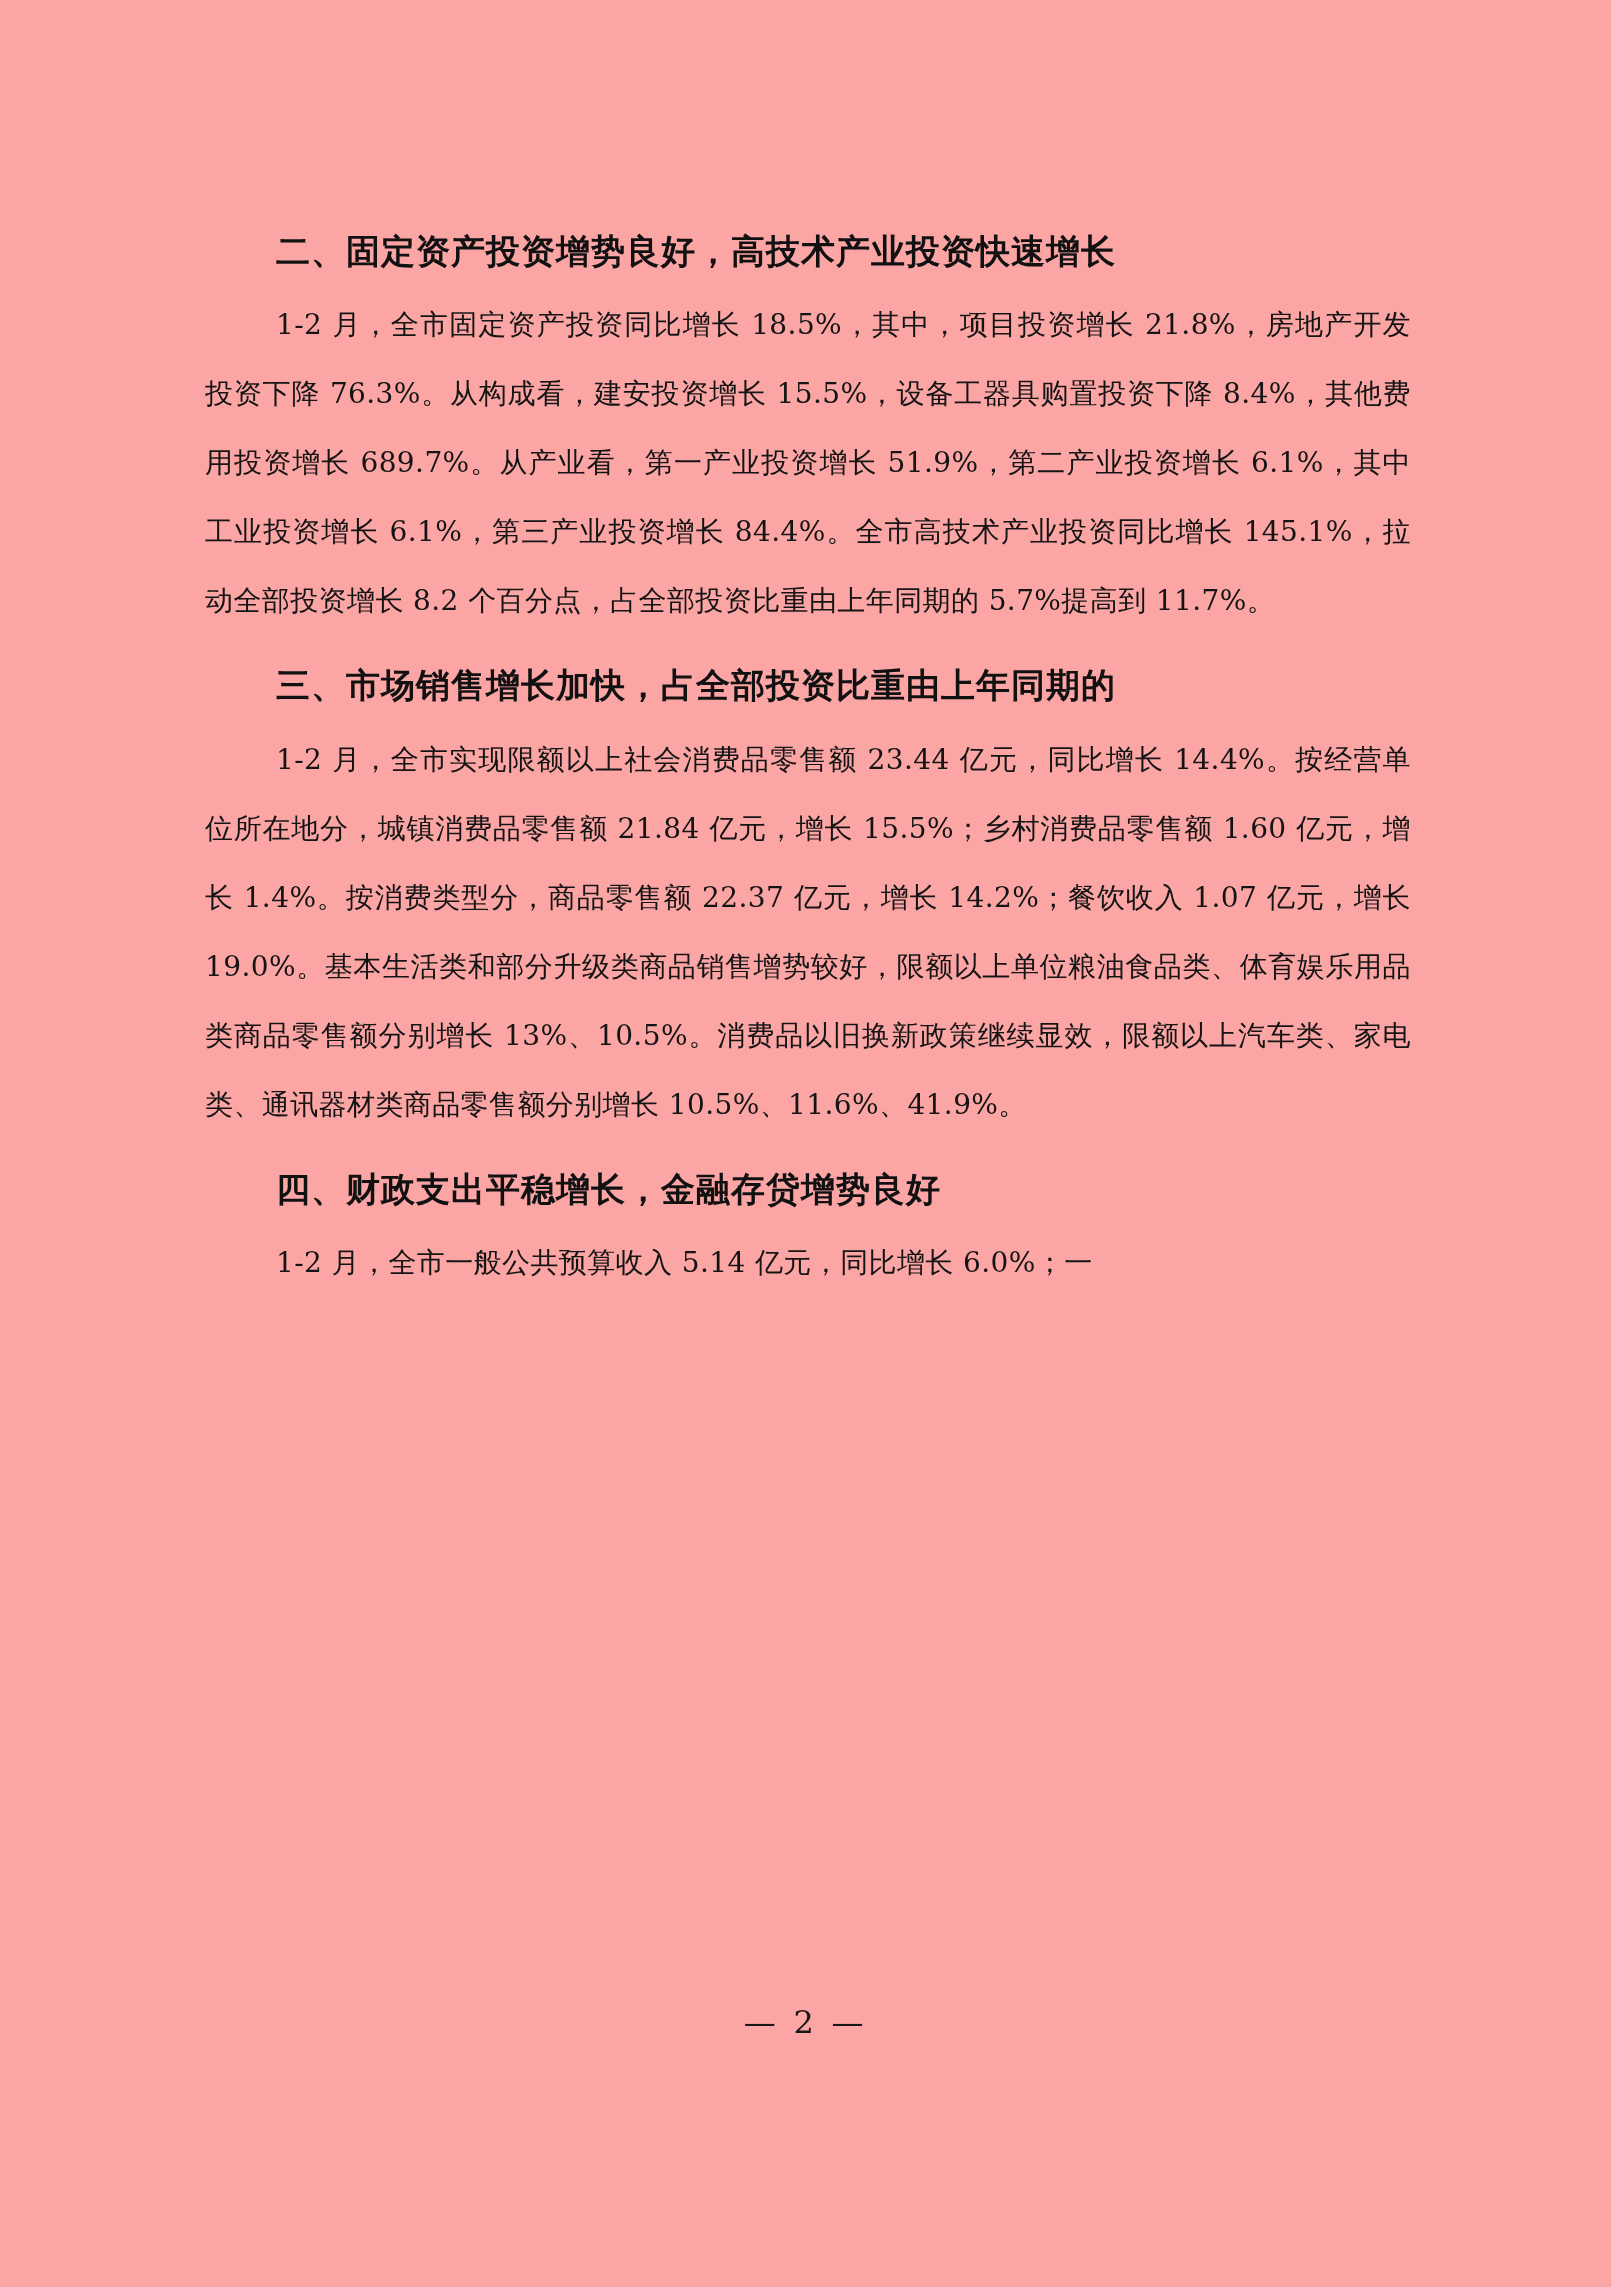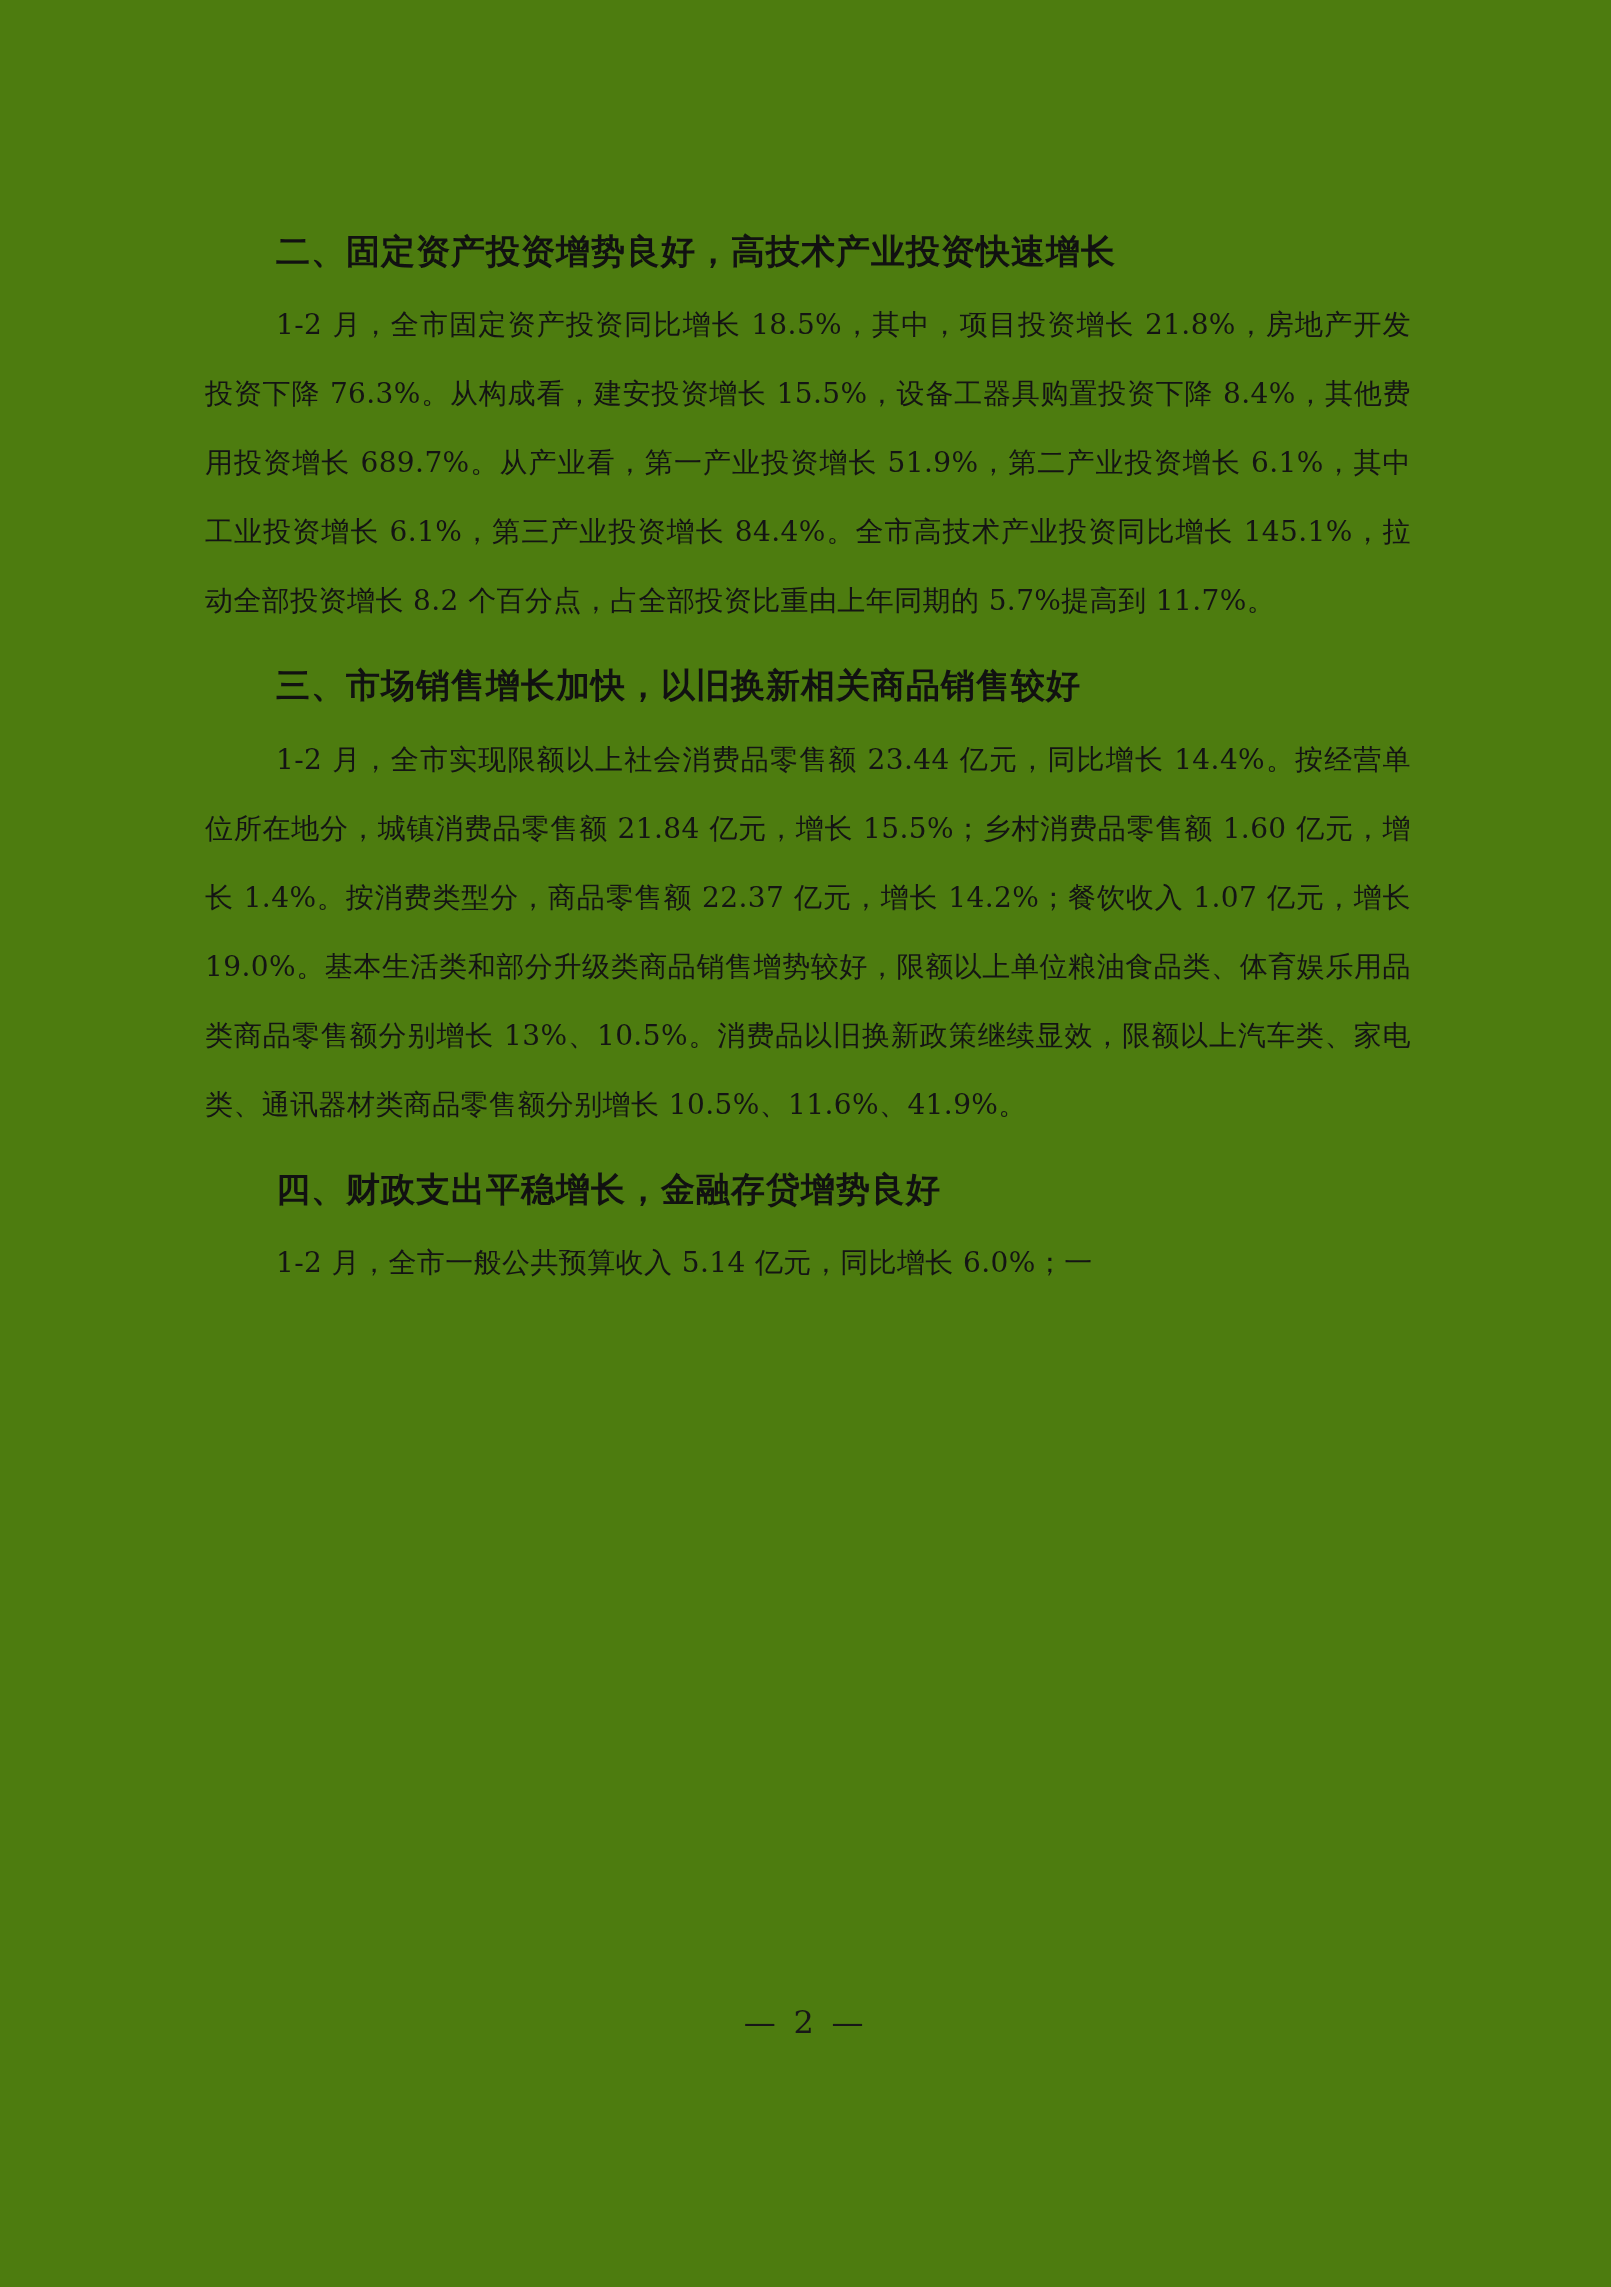--- a/index.html
+++ b/index.html
@@ -4,21 +4,21 @@
 <style>
   html, body {
     margin: 0;
     padding: 0;
     background: #ffffff;
   }
   .page {
     position: relative;
     width: 1611px;
     height: 2287px;
-    background: #4d7c0f;
+    background: #fca5a5;
     margin: 0 auto;
     box-sizing: border-box;
     font-family: "DejaVu Serif", "Liberation Serif", serif;
     color: #1a1a1a;
     overflow: hidden;
   }
   .content {
     position: absolute;
     left: 205px;
     top: 226px;
@@ -65,21 +65,21 @@
 <div class="page">
 
   <div class="content">
 
     <div class="block">
       <h2 class="heading">二、固定资产投资增势良好，高技术产业投资快速增长</h2>
       <p class="para">1-2 月，全市固定资产投资同比增长 18.5%，其中，项目投资增长 21.8%，房地产开发投资下降 76.3%。从构成看，建安投资增长 15.5%，设备工器具购置投资下降 8.4%，其他费用投资增长 689.7%。从产业看，第一产业投资增长 51.9%，第二产业投资增长 6.1%，其中工业投资增长 6.1%，第三产业投资增长 84.4%。全市高技术产业投资同比增长 145.1%，拉动全部投资增长 8.2 个百分点，占全部投资比重由上年同期的 5.7%提高到 11.7%。</p>
     </div>
 
     <div class="block">
-      <h2 class="heading">三、市场销售增长加快，以旧换新相关商品销售较好</h2>
+      <h2 class="heading">三、市场销售增长加快，占全部投资比重由上年同期的</h2>
       <p class="para">1-2 月，全市实现限额以上社会消费品零售额 23.44 亿元，同比增长 14.4%。按经营单位所在地分，城镇消费品零售额 21.84 亿元，增长 15.5%；乡村消费品零售额 1.60 亿元，增长 1.4%。按消费类型分，商品零售额 22.37 亿元，增长 14.2%；餐饮收入 1.07 亿元，增长 19.0%。基本生活类和部分升级类商品销售增势较好，限额以上单位粮油食品类、体育娱乐用品类商品零售额分别增长 13%、10.5%。消费品以旧换新政策继续显效，限额以上汽车类、家电类、通讯器材类商品零售额分别增长 10.5%、11.6%、41.9%。</p>
     </div>
 
     <div class="block">
       <h2 class="heading">四、财政支出平稳增长，金融存贷增势良好</h2>
       <p class="para">1-2 月，全市一般公共预算收入 5.14 亿元，同比增长 6.0%；一</p>
     </div>
 
   </div>
 

